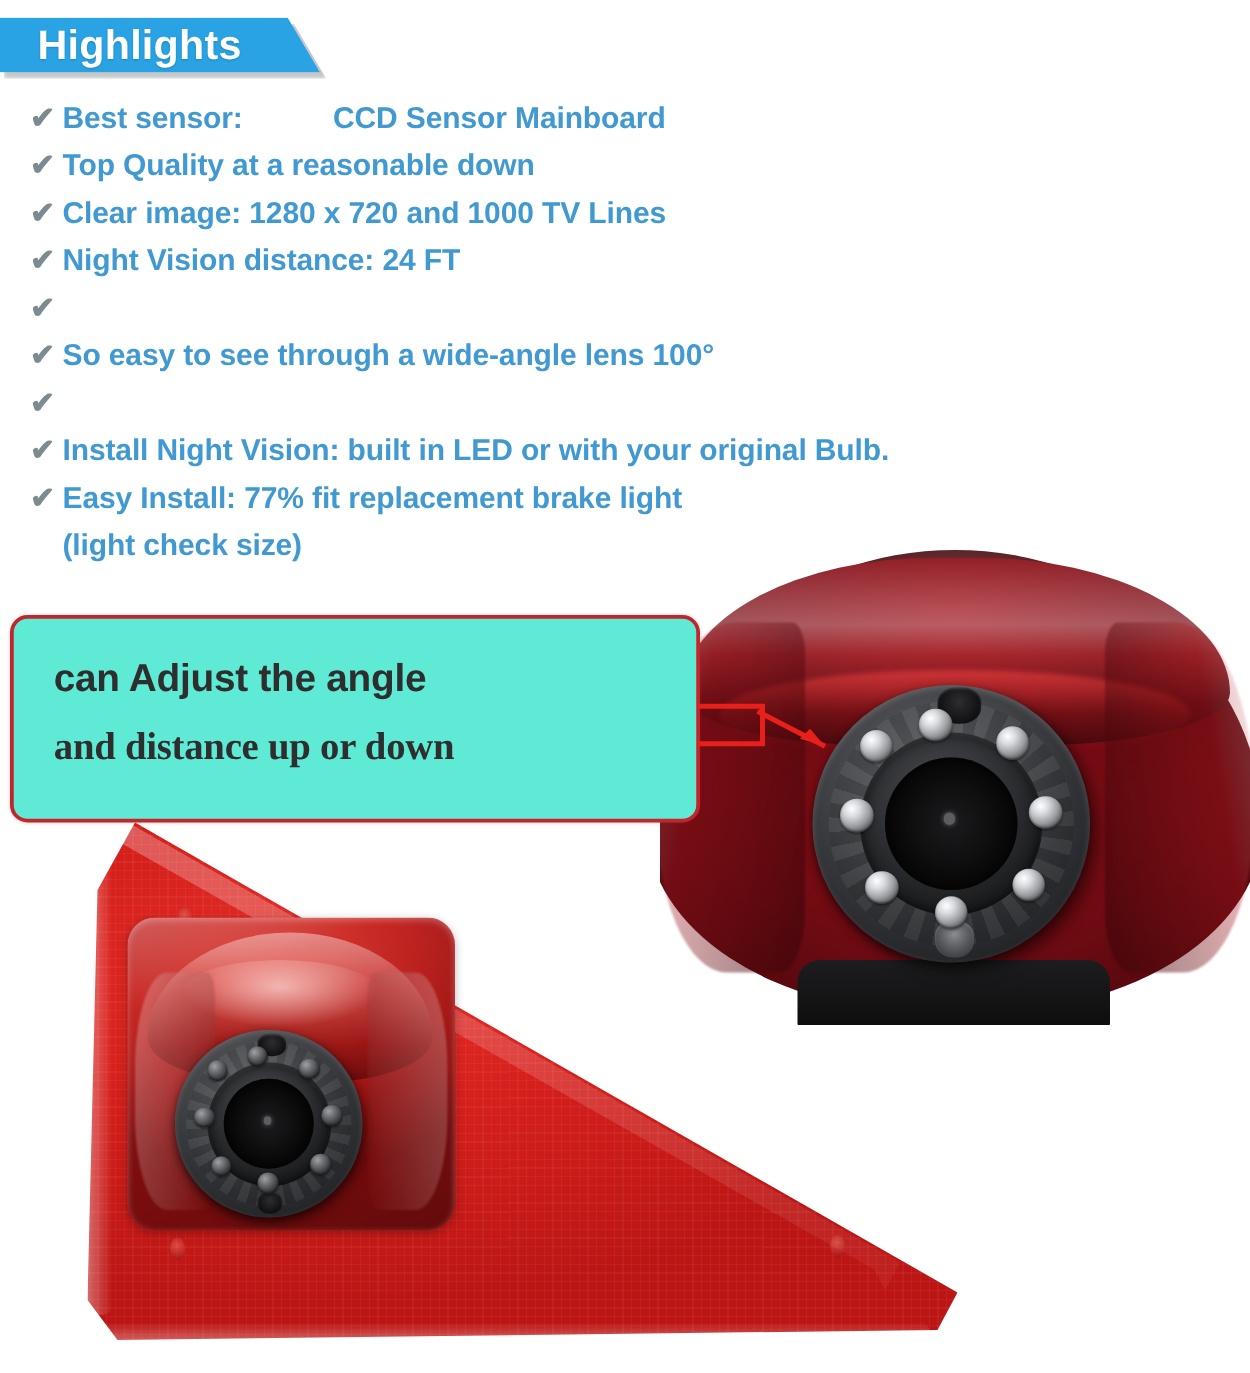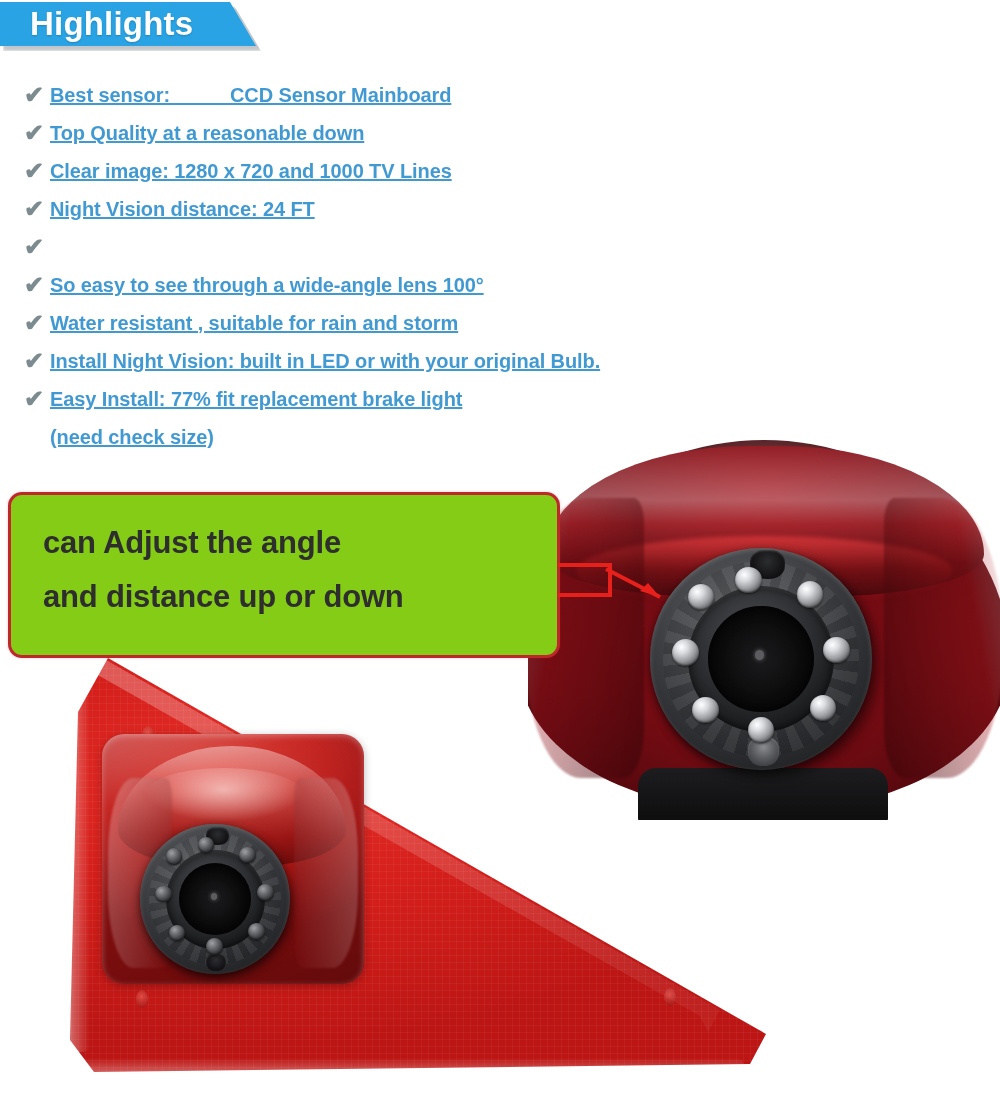--- a/index.html
+++ b/index.html
@@ -6,21 +6,21 @@
   body{
     width:1000px;height:1098px;
     background:#ffffff;
     font-family:"Liberation Sans", sans-serif;
     overflow:hidden;
     position:relative;
   }
 
   
   .banner-wrap{
-    position:absolute; left:0; top:2px;
+    position:absolute; left:0; top:14px;
     height:46px; width:262px;
   }
   .banner-shadow{
     position:absolute; left:3px; top:5px;
     width:258px; height:44px;
     background:#b9bec2;
     -webkit-clip-path:polygon(0 0, 232px 0, 258px 44px, 0 44px);
     clip-path:polygon(0 0, 232px 0, 258px 44px, 0 44px);
     filter:blur(1.5px);
     opacity:.85;
@@ -51,48 +51,47 @@
   }
   .check-icon{
     width:26px; flex:0 0 26px;
     color:#7b8b90;
     font-size:24px; line-height:34px;
     font-weight:bold;
     text-align:left;
     text-shadow:0 1px 0 rgba(255,255,255,.7);
   }
   .feature-text{
-    font-size:20px; font-weight:bold; color:#4199d2;
+    font-size:24px; font-weight:bold; color:#4199d2;
     line-height:34px; white-space:pre;
     letter-spacing:-.1px;
-    text-decoration:underline;
   }
   .feature-cont{
     display:flex;
   }
   .feature-cont .check-icon{visibility:hidden;}
 
   
   .callout{
     position:absolute; left:8px; top:492px;
     width:552px; height:166px;
     border:3px solid #c0272d;
     border-radius:14px;
-    background:#84cc16;
+    background:#5eead4;
     box-sizing:border-box;
     z-index:40;
     box-shadow:0 0 3px rgba(192,39,45,.25);
   }
   .callout-line{
     position:absolute; left:32px;
     font-size:31px; font-weight:bold; color:#2e2e2e;
     white-space:nowrap; letter-spacing:-.2px;
   }
   .callout-line.l1{top:30px;}
-  .callout-line.l2{top:84px;}
+  .callout-line.l2{top:84px;font-family:Liberation Serif, serif;}
 
   
   .callout-arrow{
     position:absolute; left:556px; top:555px;
     width:120px; height:70px; z-index:41;
     pointer-events:none;
   }
 
   
   .closeup{
@@ -334,33 +333,32 @@
   </div>
   <div class="feature-row">
     <span class="check-icon">✔</span>
   </div>
   <div class="feature-row">
     <span class="check-icon">✔</span>
     <span class="feature-text">So easy to see through a wide-angle lens 100°</span>
   </div>
   <div class="feature-row">
     <span class="check-icon">✔</span>
-    <span class="feature-text">Water resistant , suitable for rain and storm</span>
   </div>
   <div class="feature-row">
     <span class="check-icon">✔</span>
     <span class="feature-text">Install Night Vision: built in LED or with your original Bulb.</span>
   </div>
   <div class="feature-row">
     <span class="check-icon">✔</span>
     <span class="feature-text">Easy Install: 77% fit replacement brake light</span>
   </div>
   <div class="feature-row feature-cont">
     <span class="check-icon">&nbsp;</span>
-    <span class="feature-text">(need check size)</span>
+    <span class="feature-text">(light check size)</span>
   </div>
 </div>
 
 <div class="closeup">
   <div class="closeup-body"></div>
   <div class="closeup-hood"></div>
   <div class="closeup-hood-rim"></div>
   <div class="closeup-side-l"></div>
   <div class="closeup-side-r"></div>
   <div class="closeup-base"></div>

